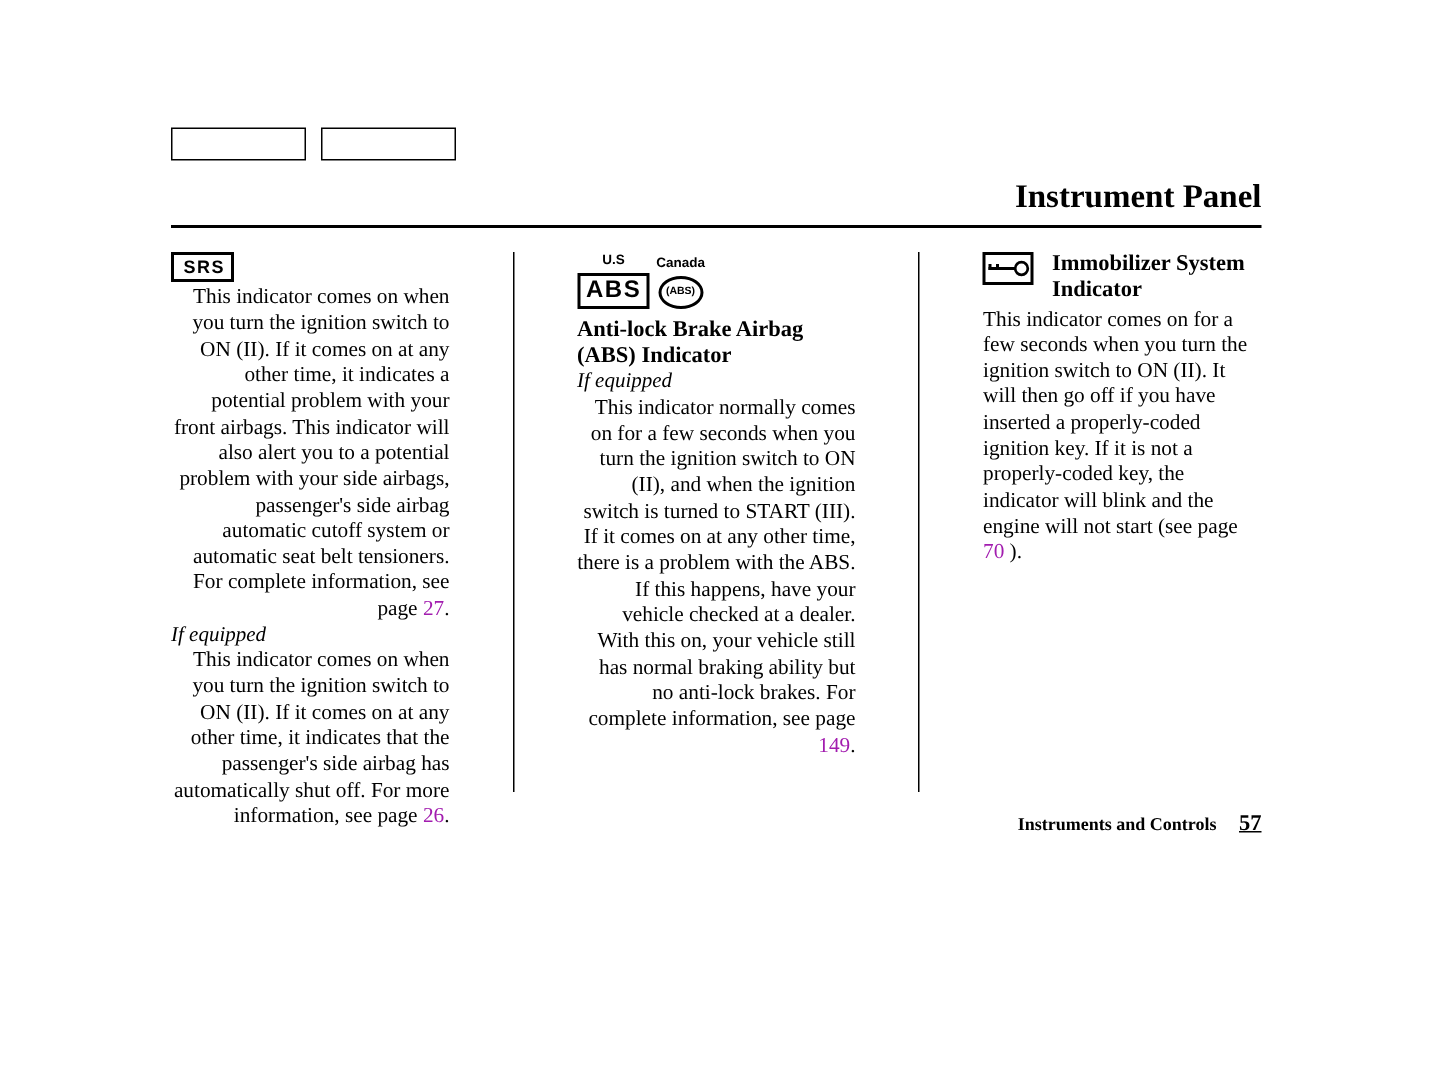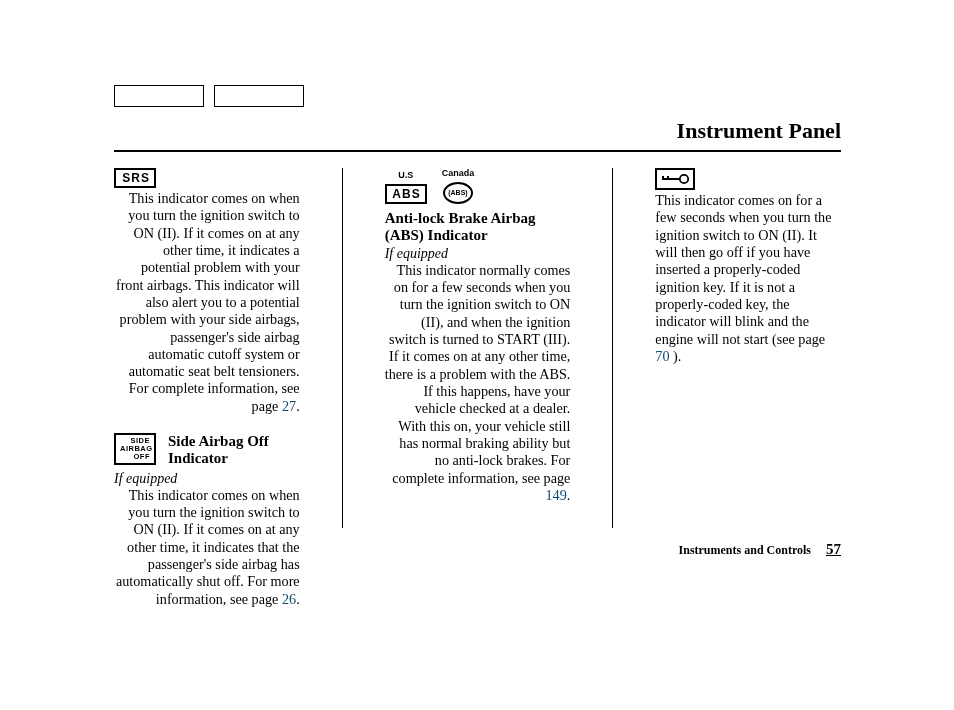--- a/index.html
+++ b/index.html
@@ -85,21 +85,21 @@
     text-align: right;
     min-width: 30px;
   }
   .icon-multiline {
     font-size: 7.5px;
     letter-spacing: 0.5px;
     line-height: 1.05;
   }
   .icon-region-row {
     display:flex;
-    gap:15px;
+    gap:4px;
     align-items:flex-end;
     margin-bottom:6px;
   }
   .icon-region-col { text-align:center; }
   .icon-region-label {
     font-family: Arial, Helvetica, sans-serif;
     font-weight: bold;
     font-size: 9px;
     margin-bottom: 3px;
   }
@@ -132,21 +132,21 @@
   }
   .italic {
     font-style: italic;
     font-size: 14px;
   }
   .body {
     font-size: 14.2px;
     line-height: 1.22;
   }
   .pageref {
-    color: #0c4a6e;
+    color: #a21caf;
   }
   .para { margin: 0 0 10px 0; }
   .para-tight { margin: 0; text-align: right; }
   .section-gap { margin-top: 18px; }
   .footer {
     position: absolute;
     right: 113px;
     top: 540px;
     font-family: "Times New Roman", serif;
     font-size: 12px;
@@ -176,43 +176,35 @@
     <div class="col">
 
       <div class="head-block">
         <div class="icon-box">SRS</div>
       </div>
       <p class="body para-tight">
         <span>This indicator comes on when you turn the ignition switch to ON (II). If it comes on at any other time, it indicates a potential problem with your front airbags. This indicator will also alert you to a potential problem with your side airbags, passenger's side airbag automatic cutoff system or automatic seat belt tensioners. For complete information, see page</span>
         <span class="pageref">27</span><span>.</span>
       </p>
 
-      <div class="head-block section-gap">
-        <div class="icon-box icon-multiline">
-          <div>SIDE</div>
-          <div>AIRBAG</div>
-          <div>OFF</div>
-        </div>
-        <div class="heading" style="align-self:center;">Side Airbag Off Indicator</div>
-      </div>
       <div class="italic">If equipped</div>
       <p class="body para-tight">
         <span>This indicator comes on when you turn the ignition switch to ON (II). If it comes on at any other time, it indicates that the passenger's side airbag has automatically shut off. For more information, see page</span>
         <span class="pageref">26</span><span>.</span>
       </p>
     </div>
 
     <div class="vsep"></div>
 
     <div class="col">
 
       <div class="icon-region-row">
         <div class="icon-region-col">
           <div class="icon-region-label">U.S</div>
-          <div class="icon-box" style="font-size:12px;">ABS</div>
+          <div class="icon-box" style="font-size:16px;">ABS</div>
         </div>
         <div class="icon-region-col">
           <div class="icon-region-label">Canada</div>
           <div class="icon-oval">(ABS)</div>
         </div>
       </div>
 
       <div class="heading">Anti-lock Brake Airbag (ABS) Indicator</div>
       <div class="italic">If equipped</div>
       <p class="body para-tight">
@@ -227,20 +219,21 @@
 
       <div class="head-block">
         <div class="icon-key">
           <svg viewBox="0 0 30 12">
             <circle cx="24" cy="6" r="4.2" fill="none" stroke="#000" stroke-width="1.8"></circle>
             <rect x="2" y="5" width="18" height="2" fill="#000"></rect>
             <rect x="2" y="3" width="2" height="4" fill="#000"></rect>
             <rect x="7" y="3" width="2" height="4" fill="#000"></rect>
           </svg>
         </div>
+        <div class="heading">Immobilizer System Indicator</div>
       </div>
       <p class="body para">
         <span>This indicator comes on for a few seconds when you turn the ignition switch to ON (II). It will then go off if you have inserted a properly-coded ignition key. If it is not a properly-coded key, the indicator will blink and the engine will not start (see page</span>
         <span class="pageref">70</span>
         <span>).</span>
       </p>
     </div>
 
   </div>
 

